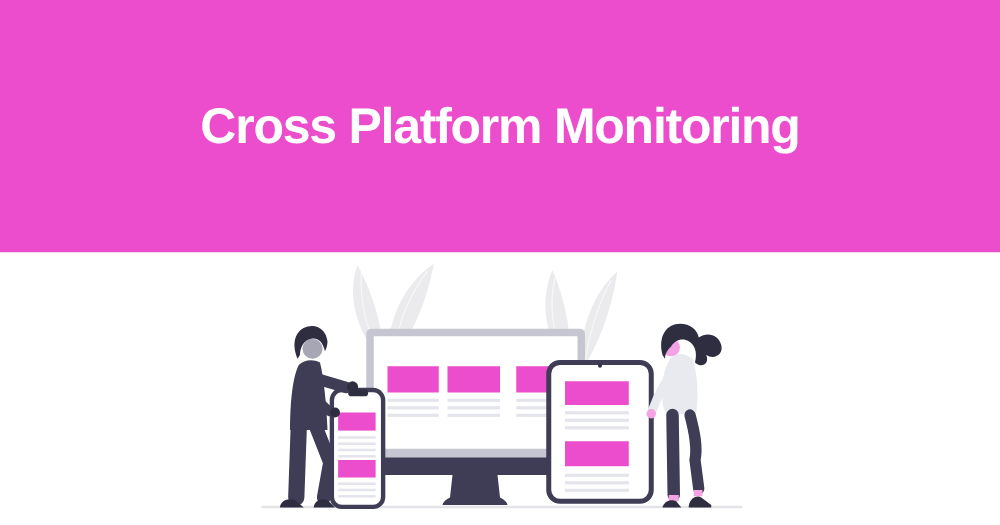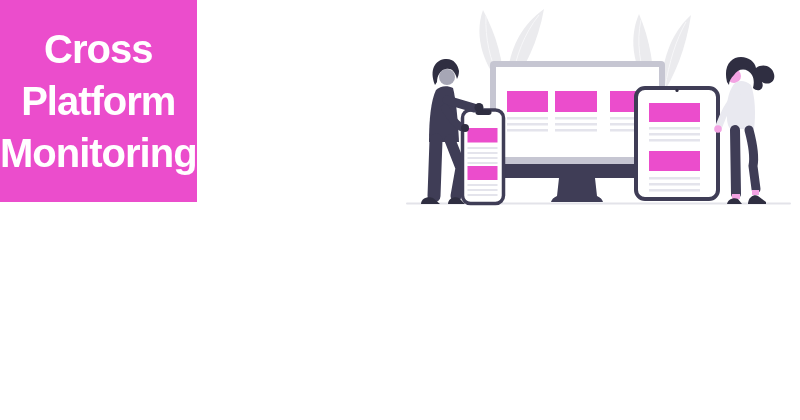--- a/index.html
+++ b/index.html
@@ -13,21 +13,21 @@
     --sweater-gray:#e9e9f0;
     --skin-gray:#a6a6b5;
     --skin-pink:#f3a3e3;
     --ground-gray:#e3e3e9;
     --screen-white:#ffffff;
     --title-white:#ffffff;
   }
   *{margin:0;padding:0;box-sizing:border-box;}
   html,body{width:800px;height:420px;overflow:hidden;background:#fff;}
   body{font-family:"Liberation Sans", sans-serif;}
-  .page{width:800px;height:420px;display:flex;}
+  .page{width:800px;height:420px;display:flex;flex-direction:column;}
   .banner{
     width:800px;height:202px;background:var(--banner-pink);
     display:flex;align-items:center;justify-content:center;
   }
   .banner h1{
     color:var(--title-white);
     font-size:40px;line-height:52px;font-weight:700;
     letter-spacing:-1px;text-align:center;
   }
   .banner h1 span{display:block;}

